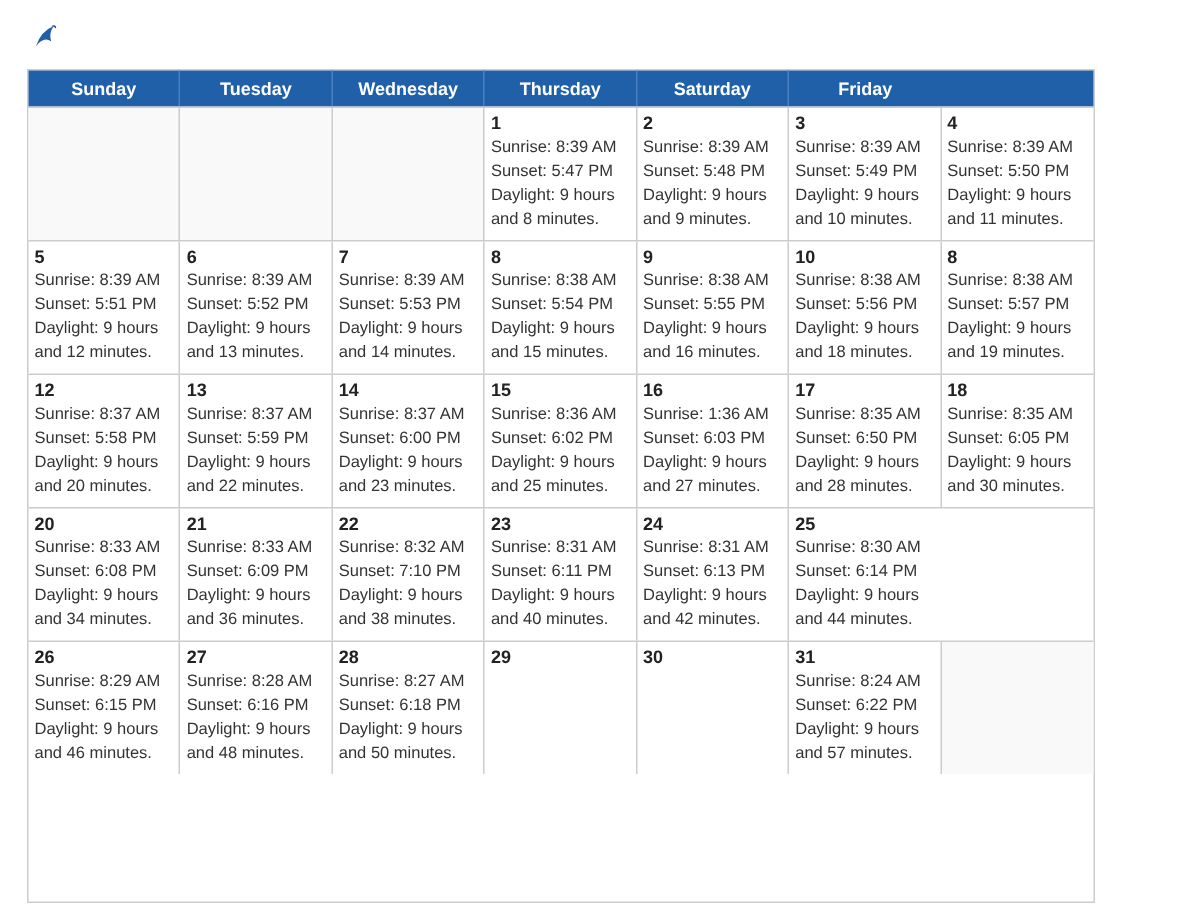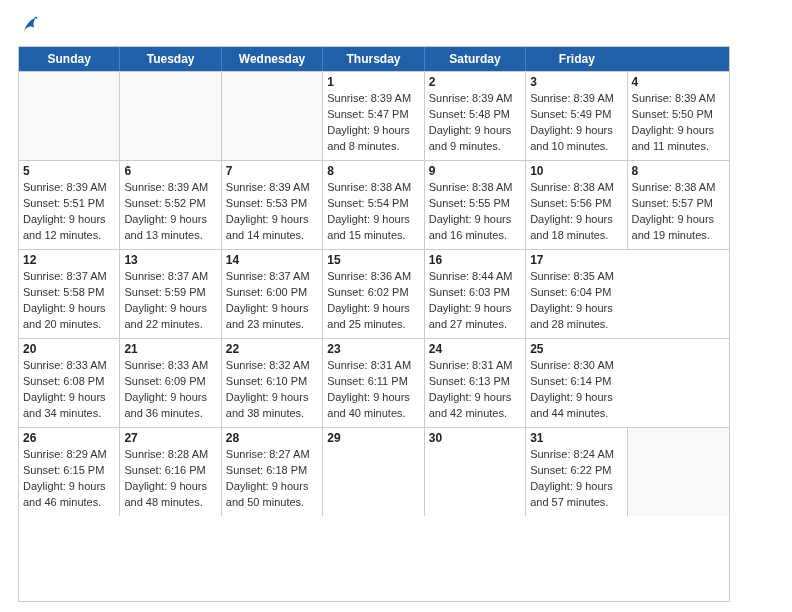--- a/index.html
+++ b/index.html
@@ -246,52 +246,59 @@
           </div>
           <div class="cal-cell">
             <span class="day-num">15</span>
             <div class="cell-info">Sunrise: 8:36 AM
 Sunset: 6:02 PM
 Daylight: 9 hours
 and 25 minutes.</div>
           </div>
           <div class="cal-cell">
             <span class="day-num">16</span>
-            <div class="cell-info">Sunrise: 8:44 AM
+            <div class="cell-info">Sunrise: 1:36 AM
 Sunset: 6:03 PM
 Daylight: 9 hours
 and 27 minutes.</div>
           </div>
           <div class="cal-cell">
             <span class="day-num">17</span>
             <div class="cell-info">Sunrise: 8:35 AM
-Sunset: 6:04 PM
+Sunset: 6:50 PM
 Daylight: 9 hours
 and 28 minutes.</div>
+          </div>
+          <div class="cal-cell">
+            <span class="day-num">18</span>
+            <div class="cell-info">Sunrise: 8:35 AM
+Sunset: 6:05 PM
+Daylight: 9 hours
+and 30 minutes.</div>
           </div>
         </div>
         <div class="cal-week">
           <div class="cal-cell">
             <span class="day-num">20</span>
             <div class="cell-info">Sunrise: 8:33 AM
 Sunset: 6:08 PM
 Daylight: 9 hours
 and 34 minutes.</div>
           </div>
           <div class="cal-cell">
             <span class="day-num">21</span>
             <div class="cell-info">Sunrise: 8:33 AM
 Sunset: 6:09 PM
 Daylight: 9 hours
 and 36 minutes.</div>
           </div>
           <div class="cal-cell">
             <span class="day-num">22</span>
             <div class="cell-info">Sunrise: 8:32 AM
-Sunset: 6:10 PM
+Sunset: 7:10 PM
 Daylight: 9 hours
 and 38 minutes.</div>
           </div>
           <div class="cal-cell">
             <span class="day-num">23</span>
             <div class="cell-info">Sunrise: 8:31 AM
 Sunset: 6:11 PM
 Daylight: 9 hours
 and 40 minutes.</div>
           </div>

